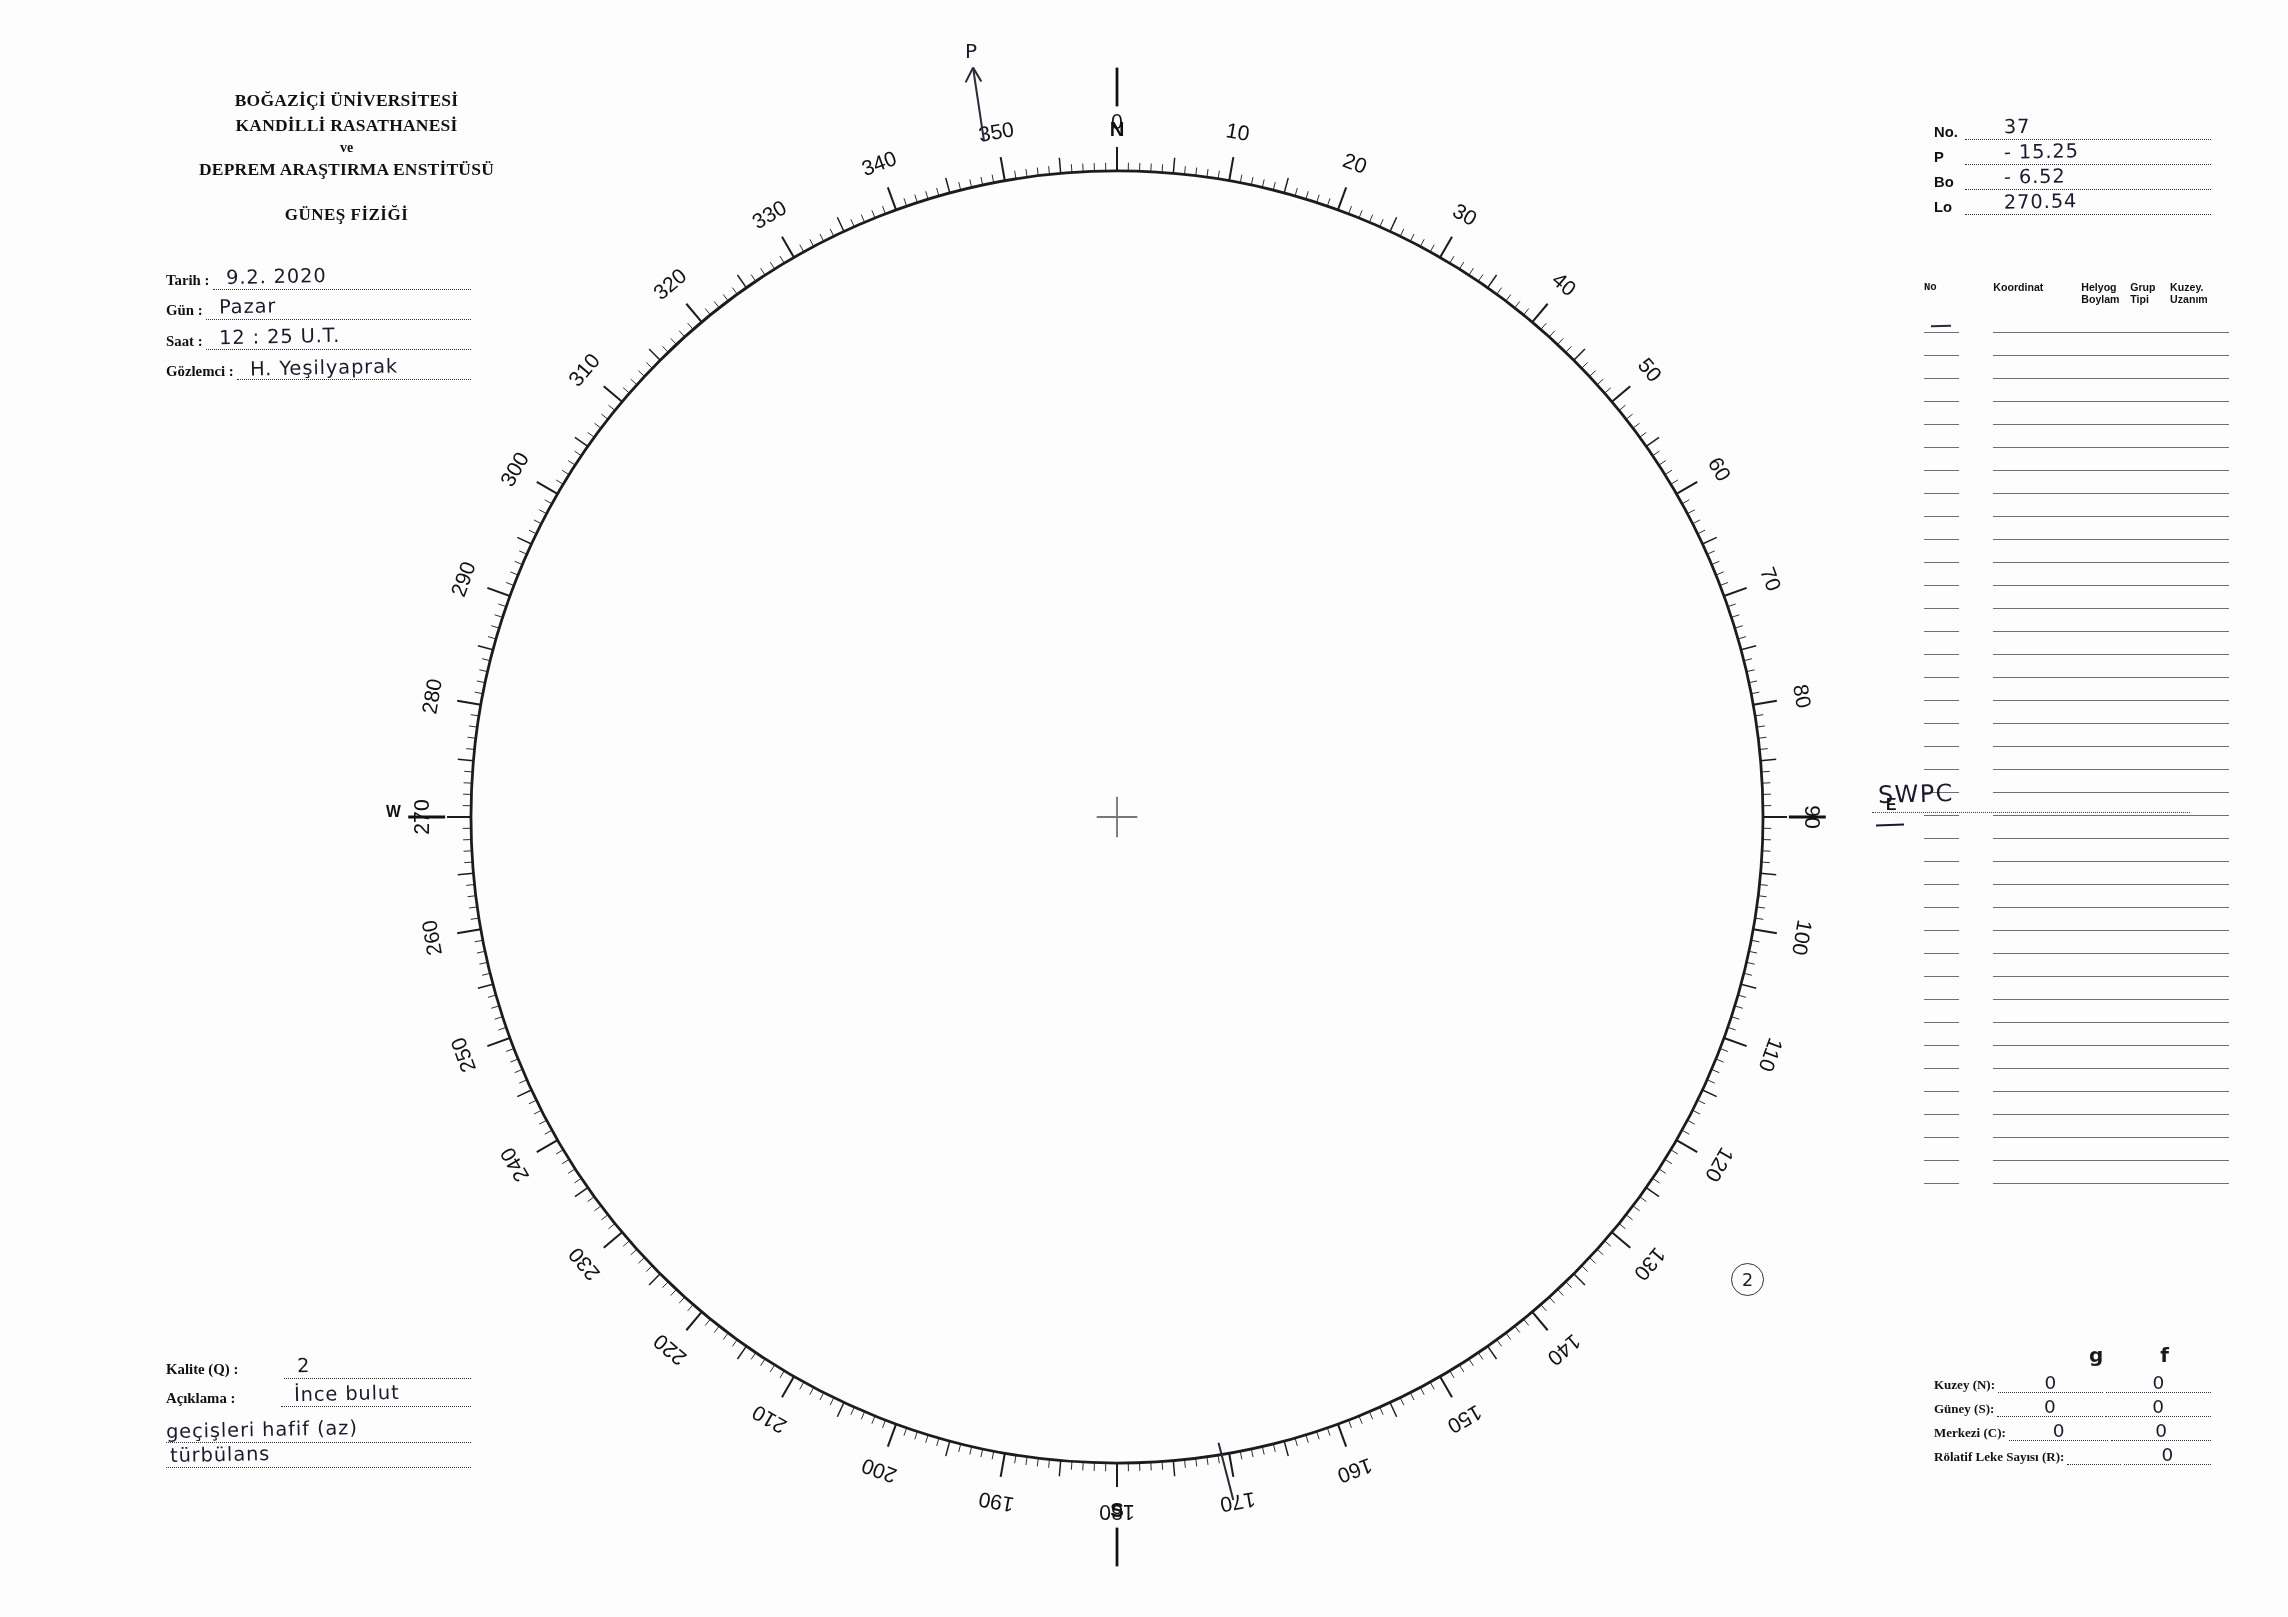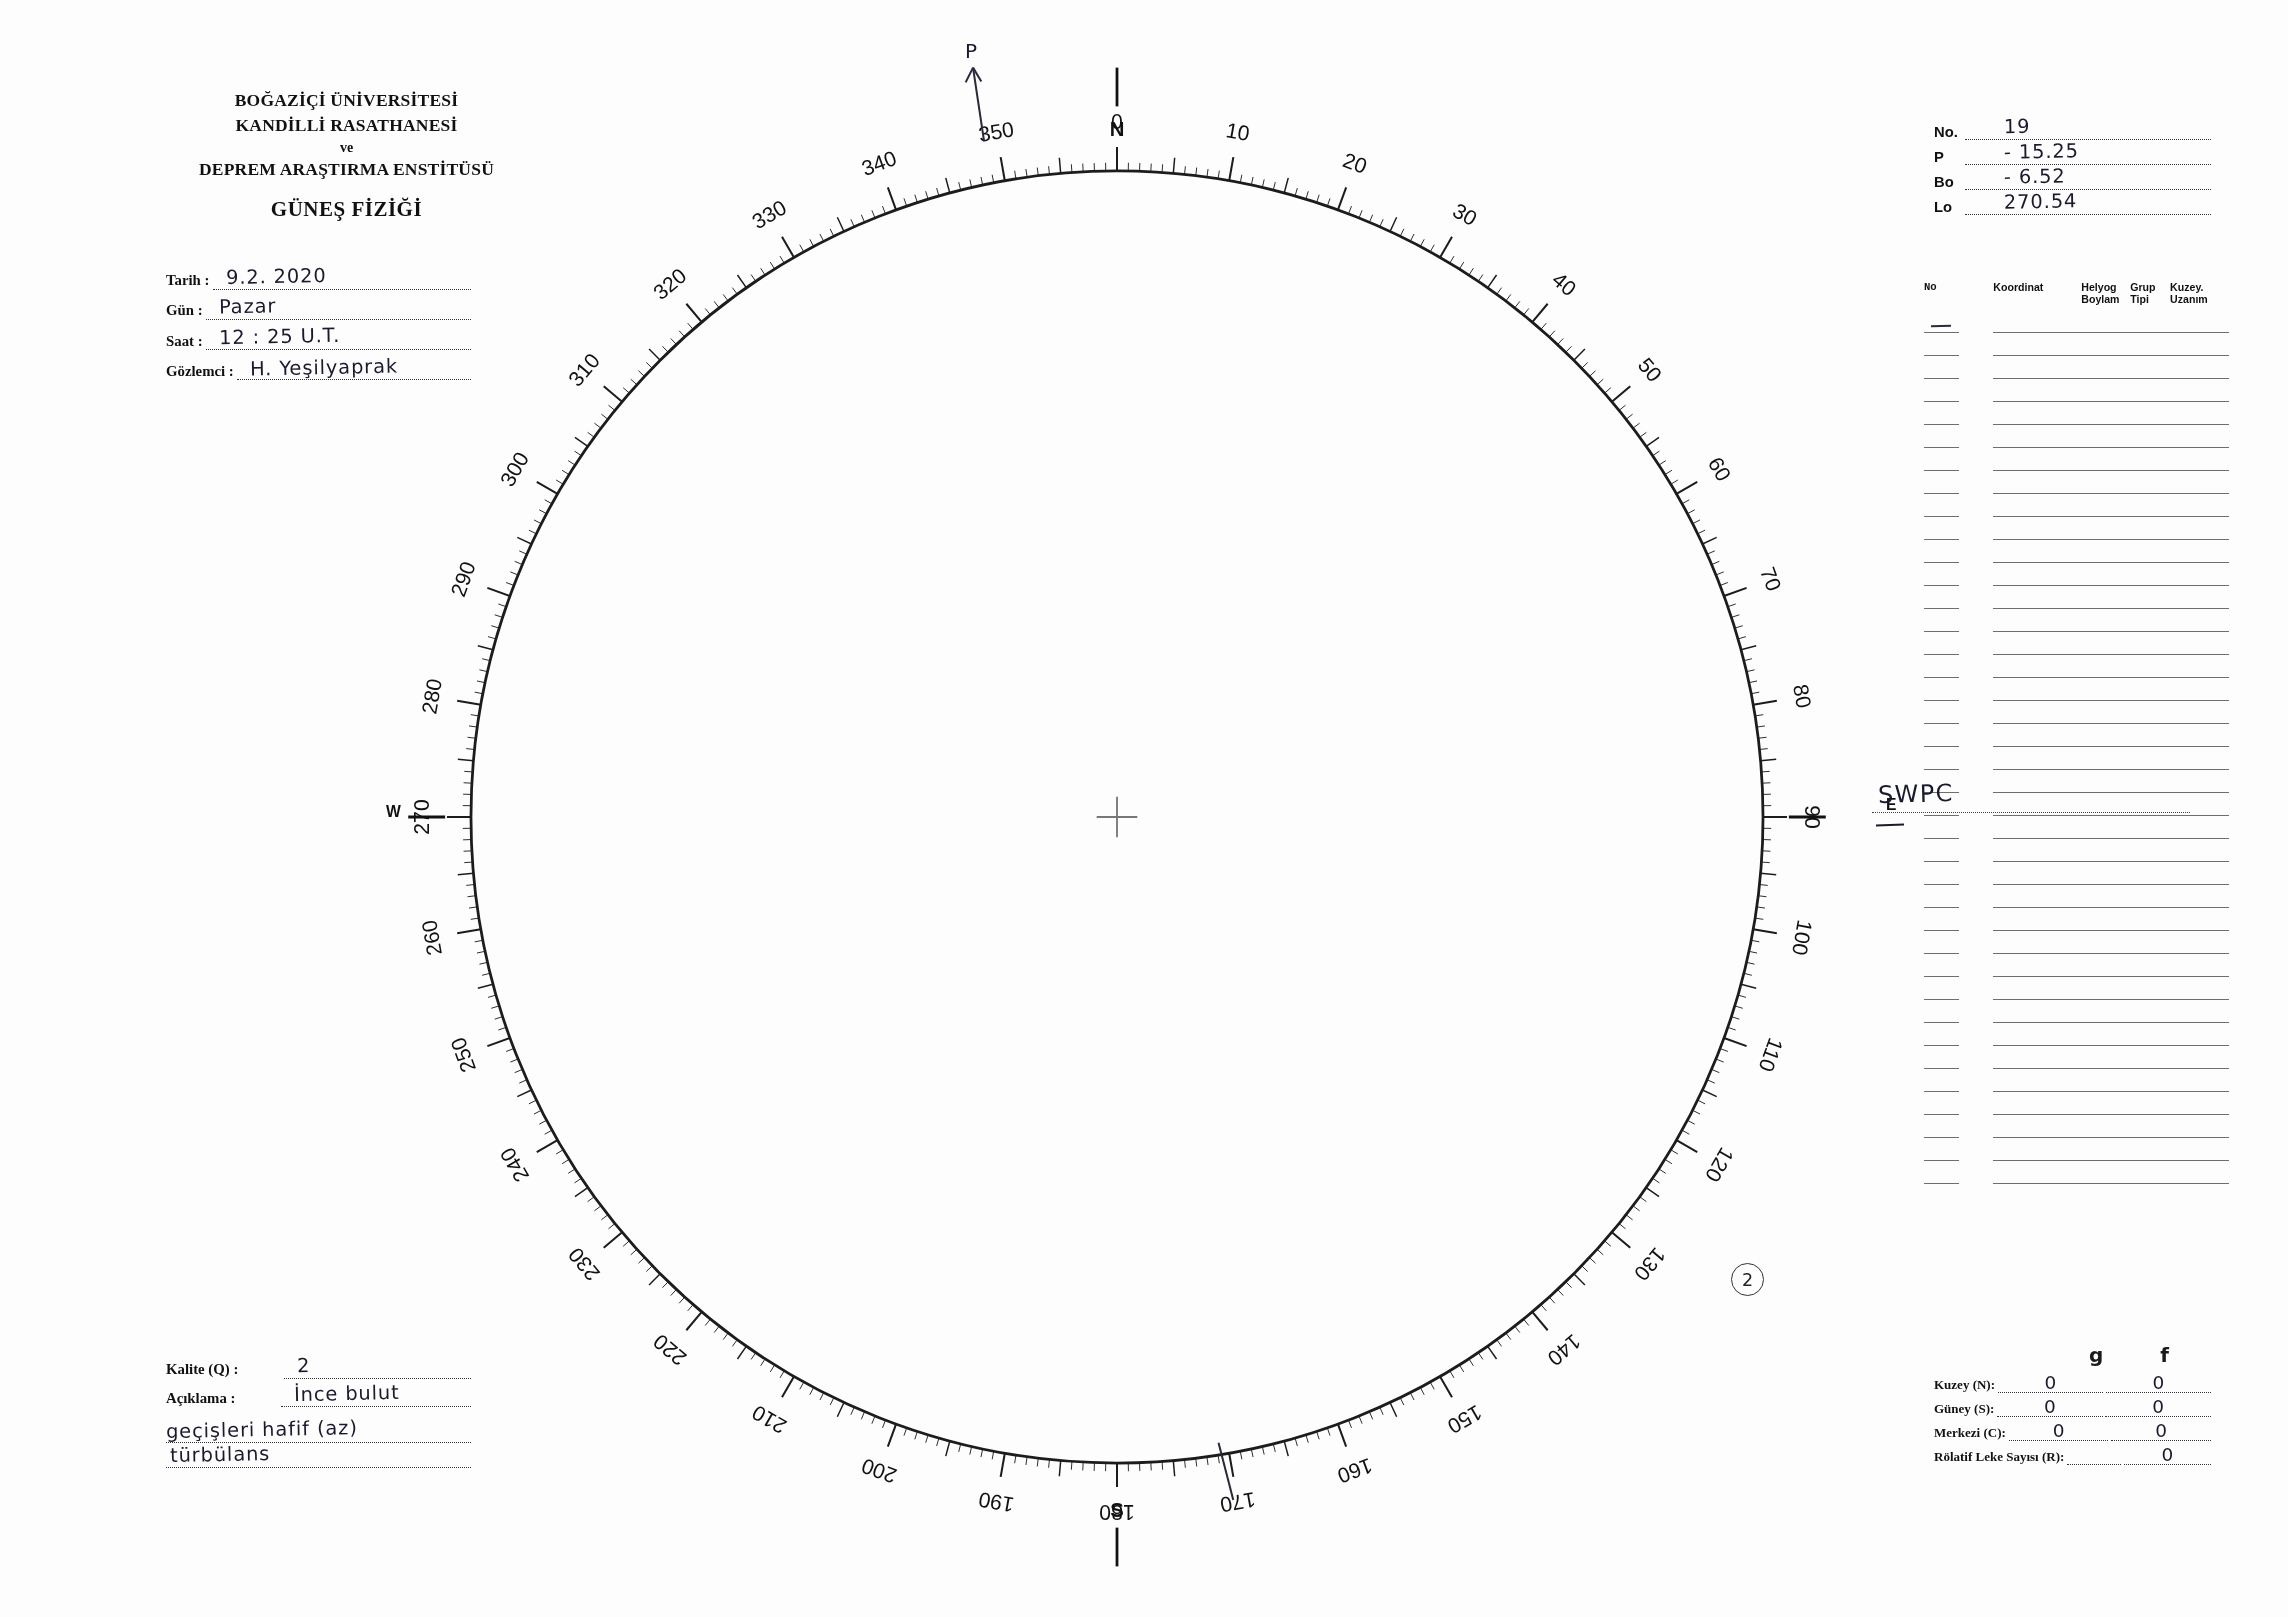--- a/index.html
+++ b/index.html
@@ -37,22 +37,22 @@
     line-height: 1.45;
     white-space: nowrap;
   }
   .header-block .small-ve {
     font-weight: bold;
     font-size: 14px;
     line-height: 1.3;
   }
   .header-block .title {
     font-weight: bold;
-    font-size: 21px;
-    margin-top: 15px;
+    font-size: 17px;
+    margin-top: 23px;
     letter-spacing: 0.5px;
   }
 
   
   .form-left {
     position: absolute;
     left: 166px;
     top: 272px;
     width: 305px;
   }
@@ -777,21 +777,21 @@
   </div>
 
   <div class="p-label">P</div>
   <div class="wmark-w">W</div>
   <div class="wmark-e">E</div>
 
   <div class="right-top">
     <div class="rt-row">
       <span class="rt-label">No.</span>
       <span class="rt-dots">
-        <span class="rt-val">19</span>
+        <span class="rt-val">37</span>
       </span>
     </div>
     <div class="rt-row">
       <span class="rt-label">P</span>
       <span class="rt-dots">
         <span class="rt-val">- 15.25</span>
       </span>
     </div>
     <div class="rt-row">
       <span class="rt-label">Bo</span>

